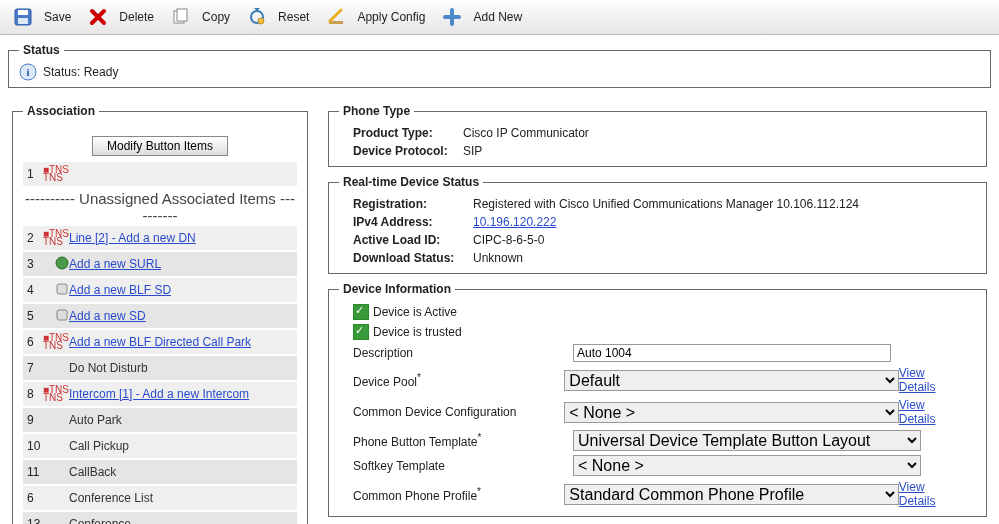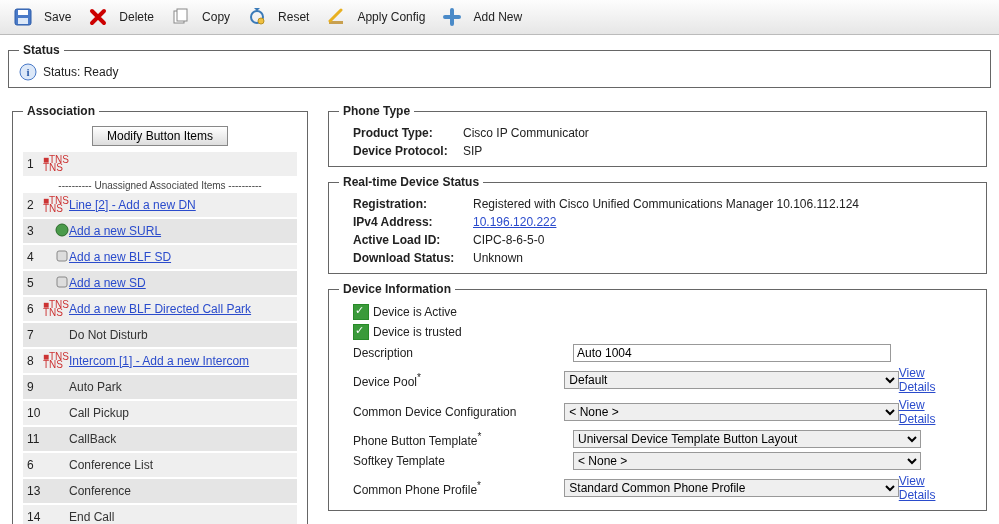--- a/index.html
+++ b/index.html
@@ -5,37 +5,37 @@
 html,body{margin:0;padding:0;font-family:Arial,Helvetica,sans-serif;font-size:12px;color:#222;background:#fff;width:999px}
 .toolbar{background:linear-gradient(#fdfdfd,#e6e6e6);border-bottom:1px solid #bbb;height:30px;display:flex;align-items:center;padding:2px 6px;gap:2px}
 .tbtn{display:flex;align-items:center;gap:12px;padding:3px 8px;border-radius:3px;cursor:pointer}
 .ticon{width:18px;height:18px;display:inline-block}
 fieldset{border:1px solid #666;margin:8px;padding:6px 10px}
 legend{font-weight:bold;padding:0 4px}
 .status-row{display:flex;align-items:center;gap:6px}
 .columns{display:flex;gap:4px;padding:0 4px}
 .leftcol{width:312px}
 .rightcol{flex:1}
-.modbtn{display:block;margin:2px auto 6px;padding:2px 14px;border:1px solid #888;background:linear-gradient(#fff,#ddd);cursor:pointer;font-size:12px}
+.modbtn{display:block;margin:12px auto 6px;padding:2px 14px;border:1px solid #888;background:linear-gradient(#fff,#ddd);cursor:pointer;font-size:12px}
 .assoc-row{display:flex;align-items:center;padding:2px 4px;min-height:20px;border-bottom:2px solid #fff}
 .assoc-row:nth-child(even){background:#e5e5e5}
 .assoc-row:nth-child(odd){background:#efefef}
 .assoc-num{width:22px}
 .assoc-ico{width:20px;display:flex;justify-content:flex-end}
 .assoc-link{color:#2a4bcc;text-decoration:underline;cursor:pointer}
 .assoc-plain{color:#333}
-.sep-row{text-align:center;color:#444;font-size:10px;padding:2px 0}
+.sep-row{text-align:center;color:#444;font-size:15px;padding:2px 0}
 .selected-box{border:2px solid #000;padding:0 2px}
 .fieldrow{display:flex;align-items:center;padding:2px 14px;}
 .flabel{width:220px}
 .flabel b{font-weight:bold}
 .fval{color:#222}
 .req::after{content:"*";font-size:10px;vertical-align:super}
 input[type=text]{width:310px;font-size:12px;padding:1px 3px;border:1px solid #999}
-select{width:348px;font-size:12px;border:1px solid #999;background:#efefef}
+select{width:348px;font-size:16px;border:1px solid #999;background:#efefef}
 .viewlink{color:#2a4bcc;text-decoration:underline;cursor:pointer;}
 .check-ico{width:14px;height:14px;background:#3a9a3a;border:1px solid #288a28;display:inline-block;position:relative;margin-right:4px;vertical-align:middle}
 .check-ico::after{content:"✓";color:#fff;font-size:11px;position:absolute;top:-1px;left:1px}
 .iplink{color:#2a4bcc;text-decoration:underline;cursor:pointer}
 .smallico{font-size:10px;color:#c33;line-height:8px}
 </style>
 </head>
 <body>
 
 <div class="toolbar">

